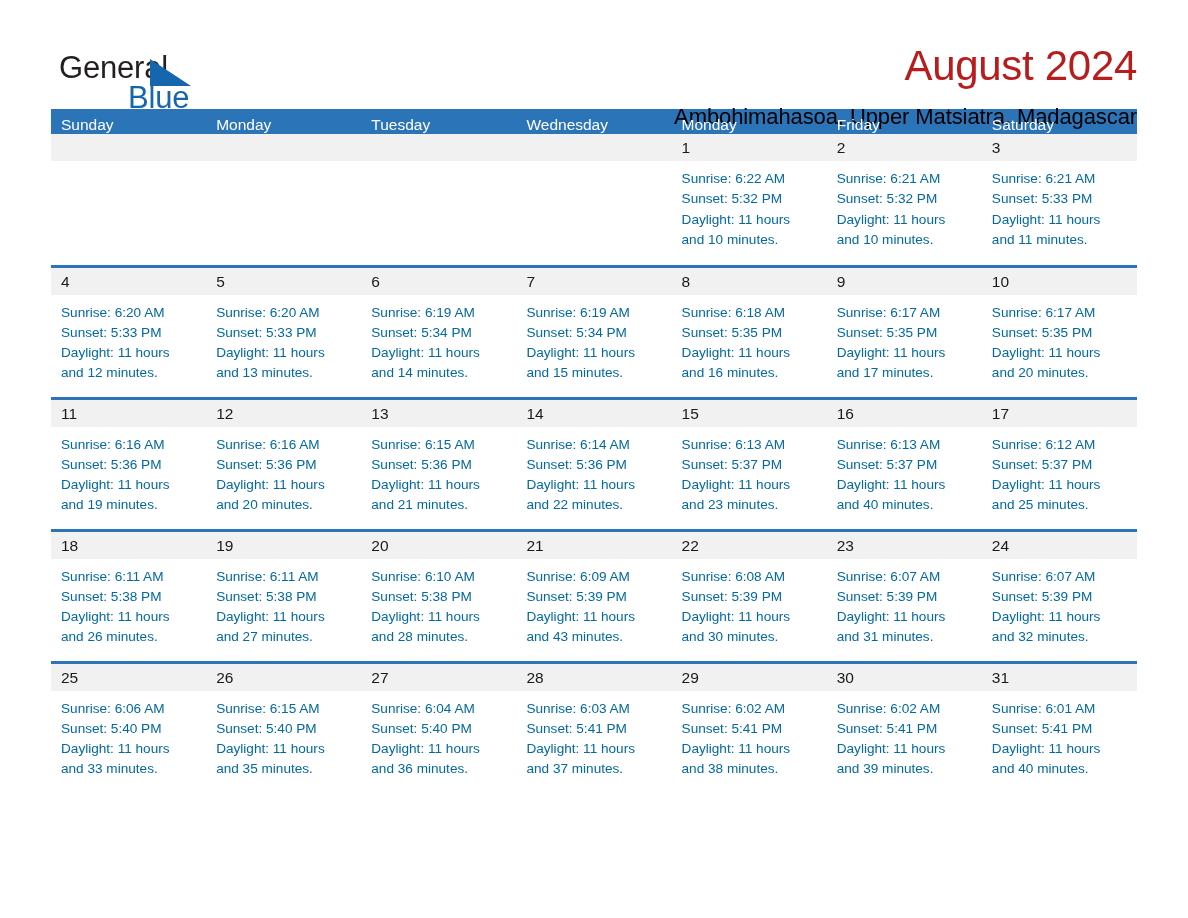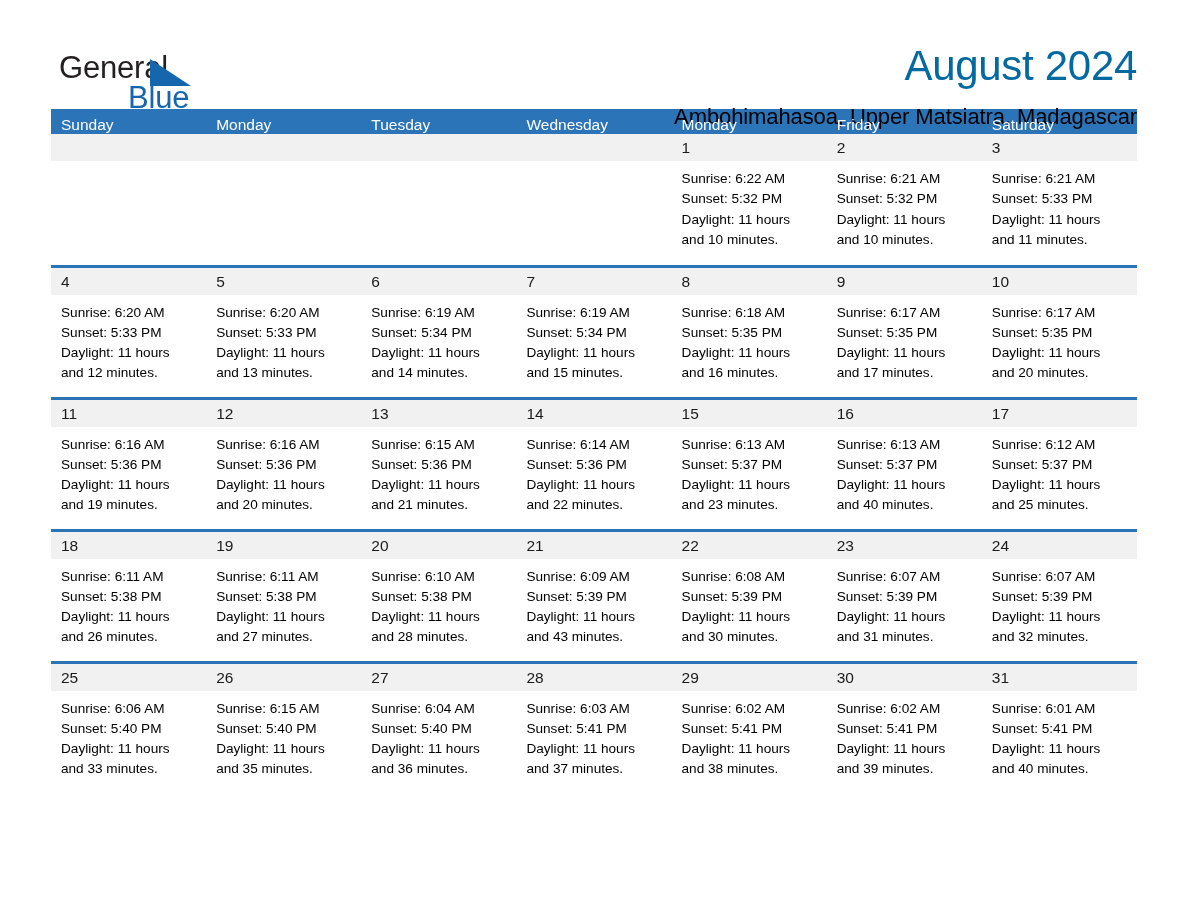--- a/index.html
+++ b/index.html
@@ -66,21 +66,21 @@
     letter-spacing: -0.2px;
   }
   .titles {
     text-align: right;
     padding-top: 0px;
   }
   .month-title {
     font-size: 42px;
     line-height: 1.04;
     font-weight: normal;
-    color: #0369a1;
+    color: #b91c1c;
     margin: 0;
     letter-spacing: -0.3px;
   }
   .location-title {
     font-size: 22px;
     line-height: 1.2;
     font-weight: normal;
     color: #000000;
     margin: 16px 0 0 0;
     letter-spacing: -0.1px;
@@ -121,21 +121,21 @@
     line-height: 27px;
     padding-left: 10px;
     font-size: 15.5px;
     color: #1a1a1a;
     box-sizing: border-box;
   }
   .daybody {
     padding: 8px 10px 0 10px;
     font-size: 13.6px;
     line-height: 20.3px;
-    color: #000000;
+    color: #0369a1;
   }
   .daybody div {
     white-space: nowrap;
   }
 </style>
 </head>
 <body>
 
 <div class="page">
 

